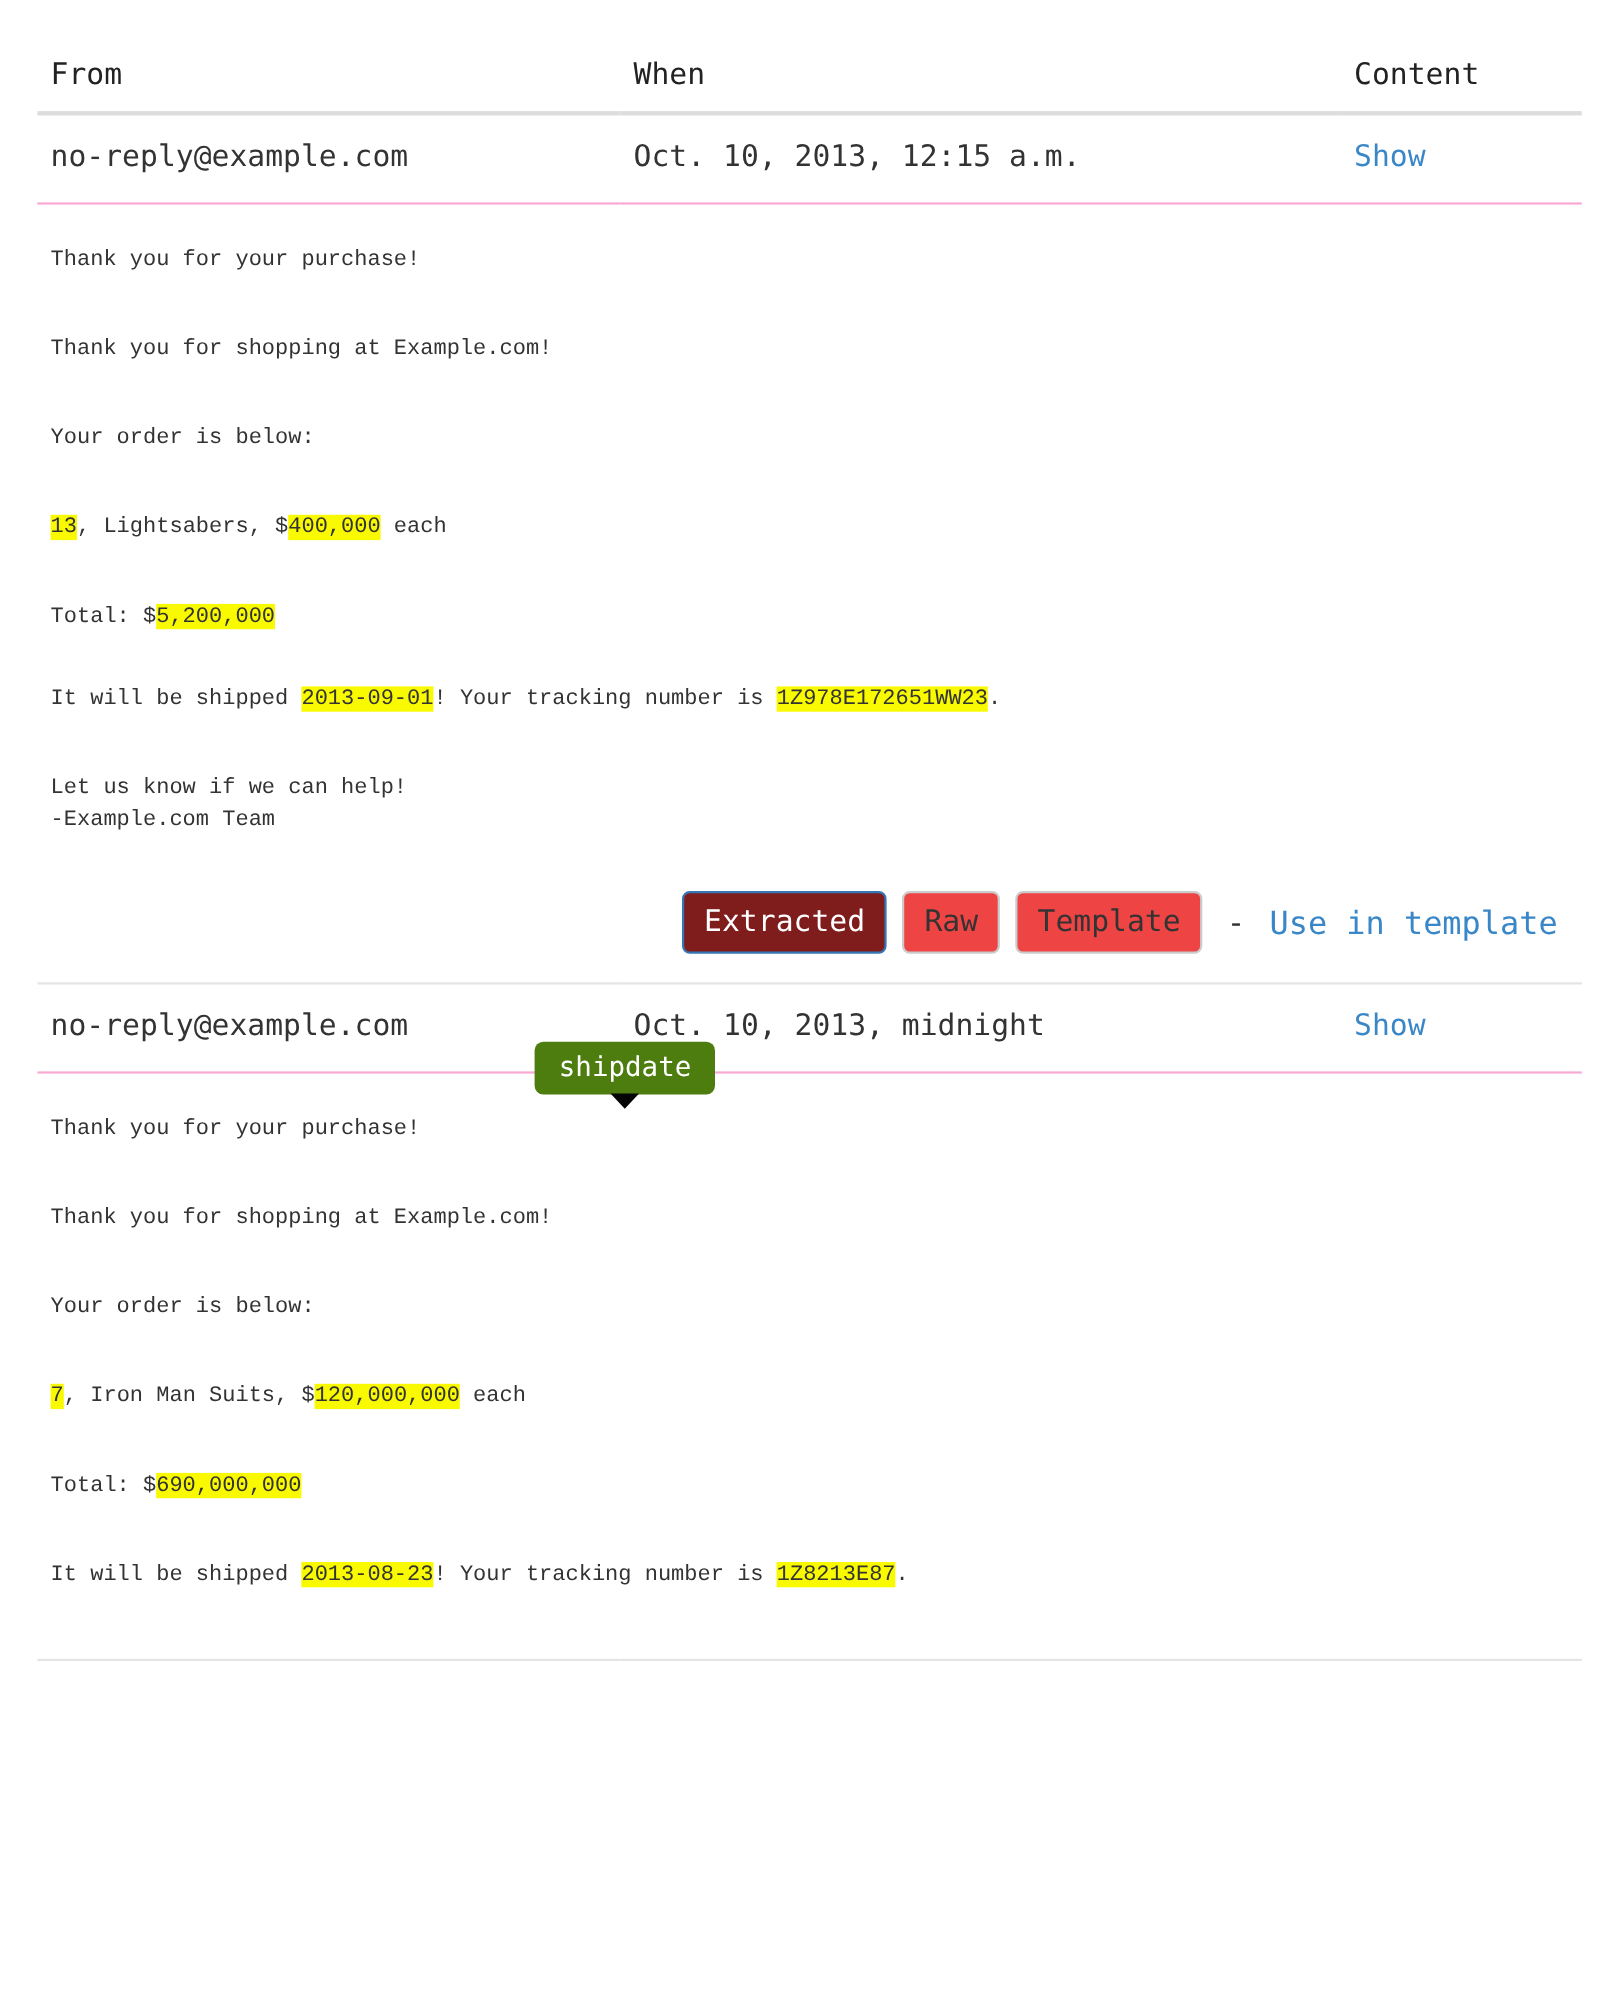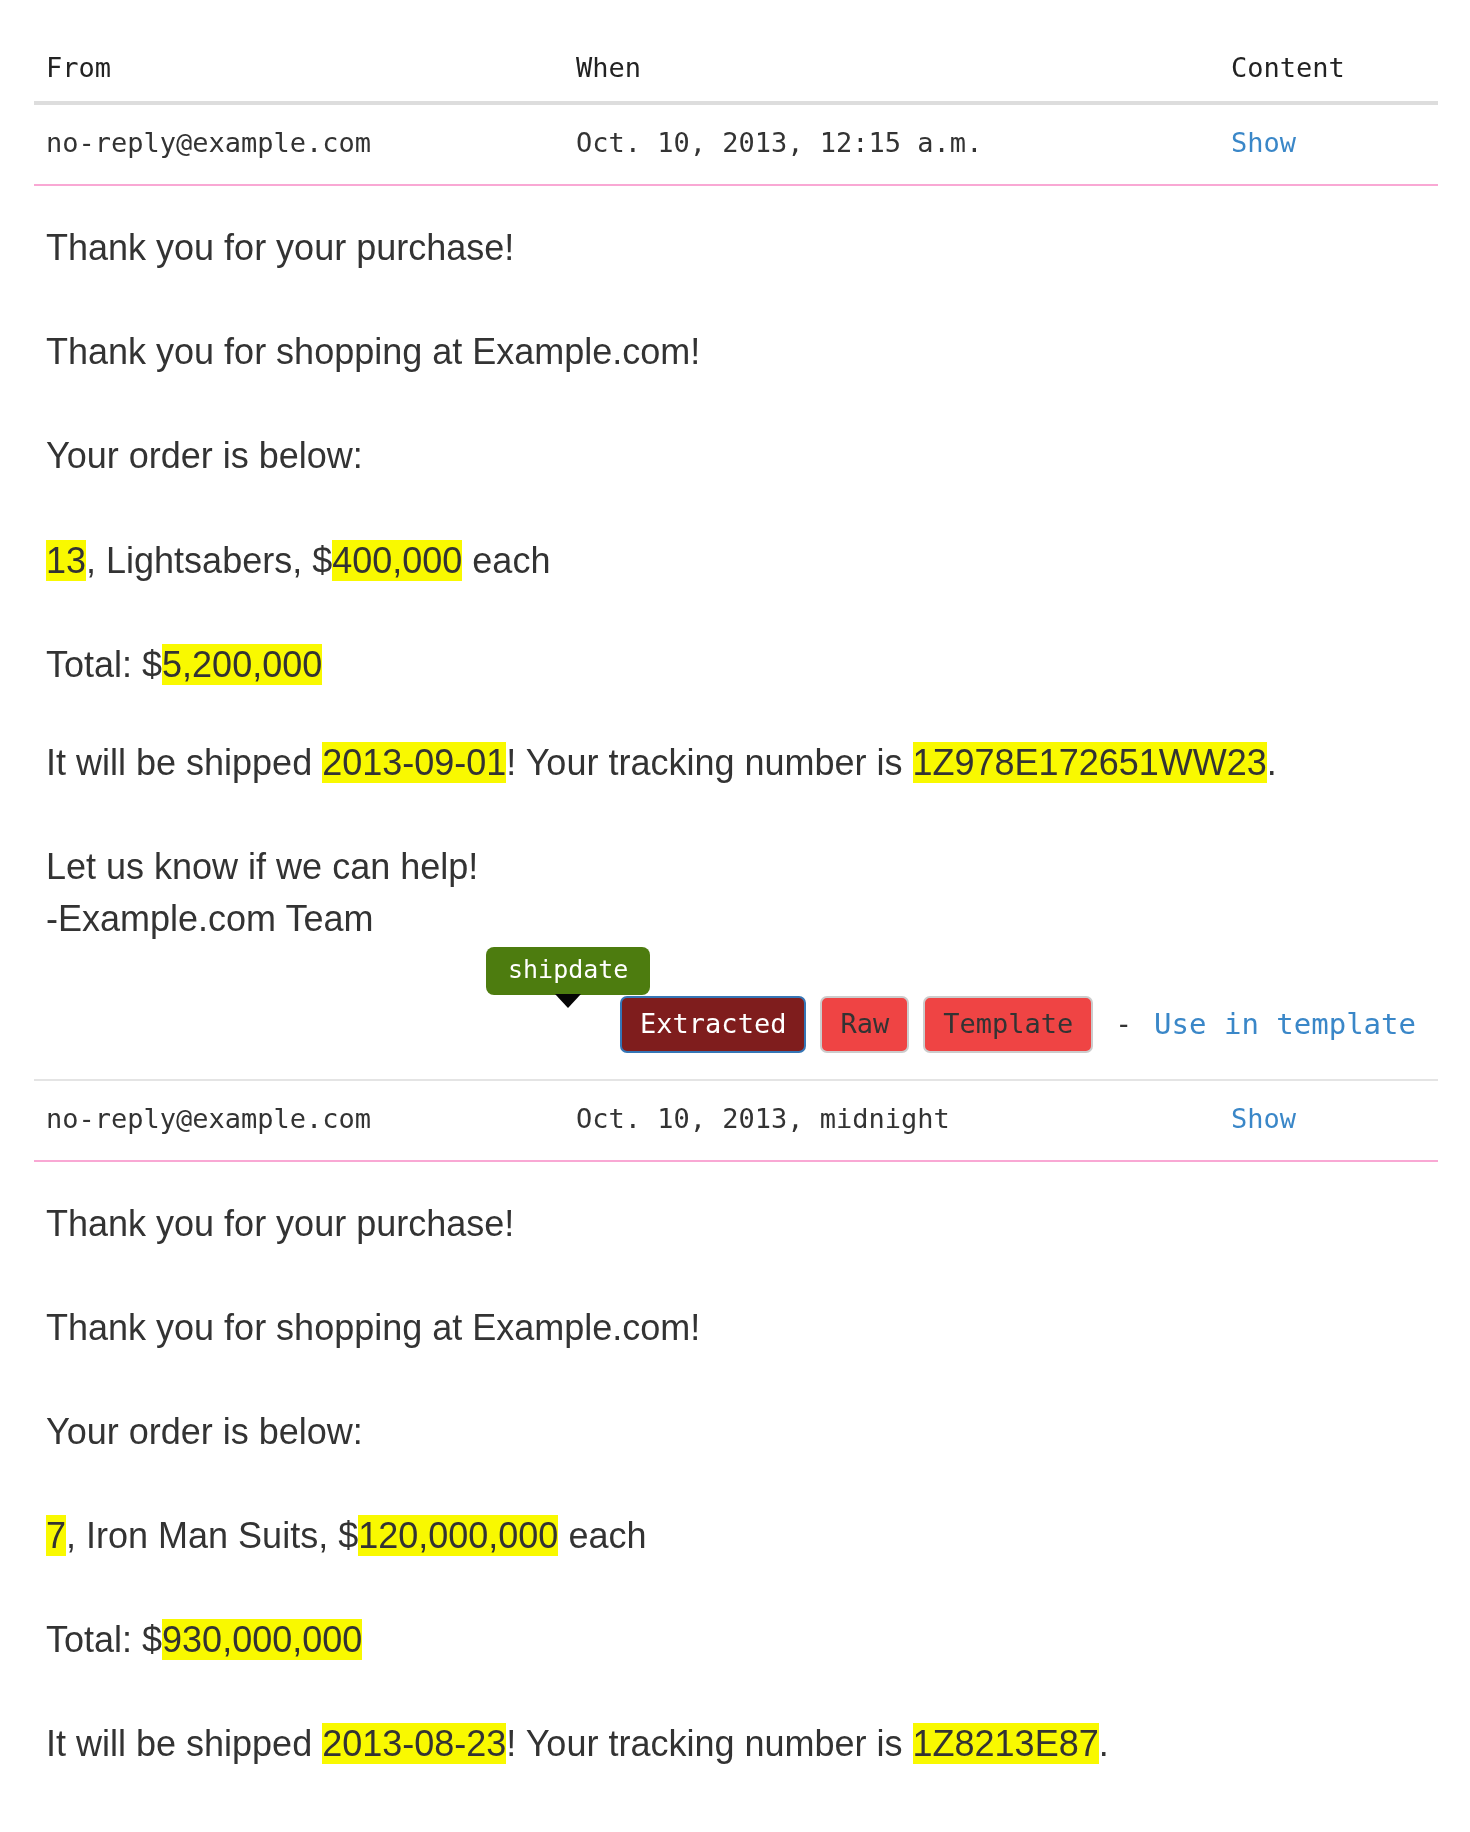--- a/index.html
+++ b/index.html
@@ -65,24 +65,24 @@
   .body-cell {
     padding: 0 !important;
     border-bottom: 2px solid #e4e4e4 !important;
   }
   .email-body {
     padding: 36px 0 10px 12px;
     position: relative;
   }
   .email-body p {
     margin: 0 0 52px 0;
-    font-size: 36px;
+    font-size: 20px;
     line-height: 1.45;
     color: #333333;
-    font-family: Liberation Sans, sans-serif;
+    font-family: Liberation Mono, monospace;
     white-space: pre-wrap;
   }
   .email-body p.tight {
     margin-bottom: 46px;
   }
   .email-body p.last {
     margin-bottom: 30px;
   }
   mark.hl {
     background: #f9f900;
@@ -221,21 +221,21 @@
 
       <tr>
         <td class="body-cell" colspan="3">
           <div class="email-body">
             <p>Thank you for your purchase!</p>
             <p>Thank you for shopping at Example.com!</p>
             <p>Your order is below:</p>
 
             <p><mark class="hl">7</mark><span>, Iron Man Suits, $</span><mark class="hl">120,000,000</mark><span> each</span></p>
 
-            <p><span>Total: $</span><mark class="hl">930,000,000</mark></p>
+            <p><span>Total: $</span><mark class="hl">690,000,000</mark></p>
 
             <p><span>It will be shipped </span><mark class="hl">2013-08-23</mark><span>! Your tracking number is </span><mark class="hl">1Z8213E87</mark><span>.</span></p>
           </div>
         </td>
       </tr>
 
     </tbody>
   </table>
 </div>
 

